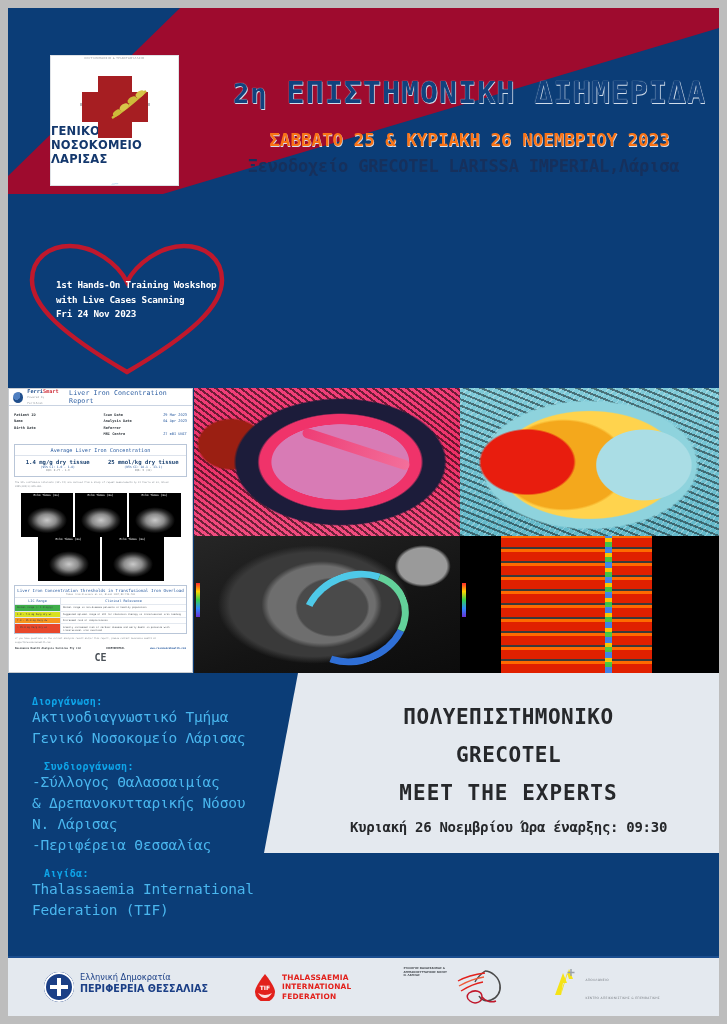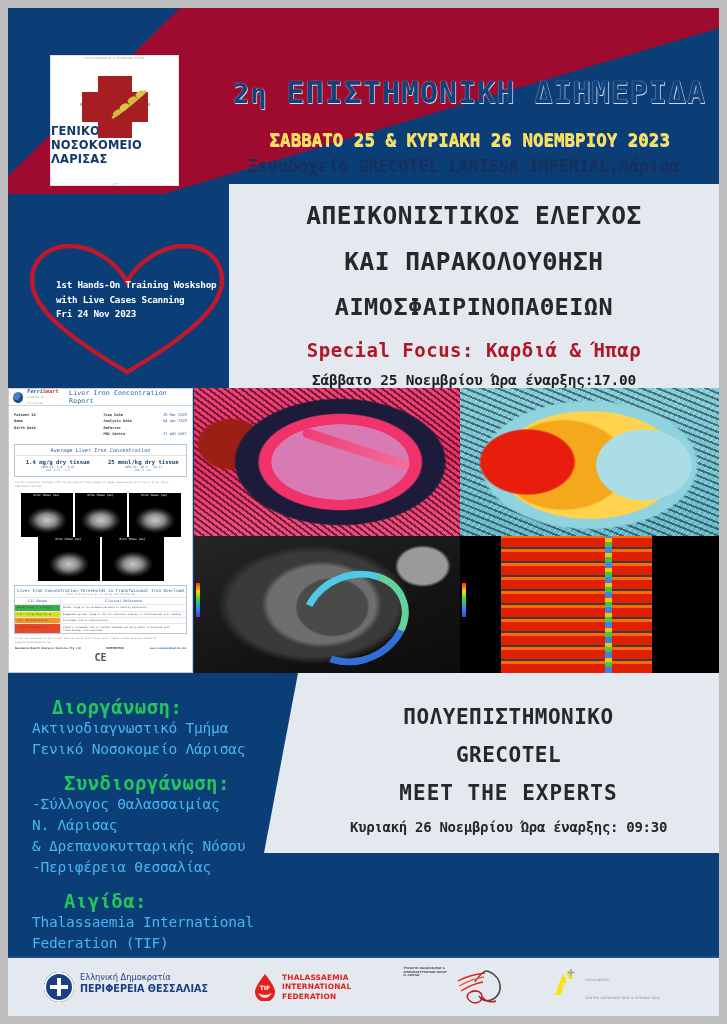--- a/index.html
+++ b/index.html
@@ -59,21 +59,21 @@
     position:absolute; left:212px; top:67px; width:499px;
     font-family:"DejaVu Sans Mono", monospace;
     font-weight:bold; font-size:30px; letter-spacing:1px;
     color:#12427e;
     text-shadow: 0 0 1px #dce5ef, 0.6px 0.6px 0 #cfdbe9;
     text-align:center;
   }
   .title-main .n2 { font-size:27px; }
   .title-sub1 {
     position:absolute; left:212px; top:122px; width:499px;
-    font-weight:bold; font-size:17.5px; color:#fde047;
+    font-weight:bold; font-size:17.5px; color:#f97316;
     text-align:center; letter-spacing:0px;
     text-shadow: 0.5px 0.5px 0 #d6e0ec;
   }
   .title-sub2 {
     position:absolute; left:200px; top:148px; width:511px;
     font-weight:bold; font-size:17px; color:#16305c;
     text-align:center; letter-spacing:-0.2px;
   }
 
   
@@ -251,21 +251,21 @@
     clip-path: polygon(34px 0, 455px 0, 455px 180px, 0 180px);
   }
   .bq { position:absolute; left:34px; width:421px; text-align:center; color:#26282b; font-weight:bold; }
   .bq1 { top:32px; font-size:21px; letter-spacing:0.5px; }
   .bq2 { top:70px; font-size:21px; letter-spacing:0.5px; }
   .bq3 { top:108px; font-size:21px; letter-spacing:1px; }
   .bq4 { top:146px; font-size:14px; letter-spacing:-0.3px; }
 
   
   .org { position:absolute; left:24px; top:688px; width:270px; color:#49b6ee; }
-  .org .hdr { color:#22c55e; font-weight:bold; font-size:19px; letter-spacing:0.4px;margin-left:20px; }
+  .org .hdr { color:#0ea5e9; font-weight:bold; font-size:10px; letter-spacing:0.4px; }
   .org .ln { font-size:14.5px; line-height:21px; letter-spacing:-0.2px; }
   .org .grp { margin-bottom:12px; }
   .org .hdr.ind { padding-left:12px; }
 
   
   .footer {
     position:absolute; left:0; bottom:0; width:711px; height:60px;
     background:#e4e9ef; border-top:2px solid #1b4e8f;
     display:flex; align-items:center;
   }
@@ -328,27 +328,20 @@
     </svg>
   </div>
 
   <div class="title-main">
     <span class="n2">2η</span>
     <span>ΕΠΙΣΤΗΜΟΝΙΚΗ ΔΙΗΜΕΡΙΔΑ</span>
   </div>
   <div class="title-sub1">ΣΑΒΒΑΤΟ 25 &amp; ΚΥΡΙΑΚΗ 26 ΝΟΕΜΒΡΙΟΥ 2023</div>
   <div class="title-sub2">Ξενοδοχείο GRECOTEL LARISSA IMPERIAL,Λάρισα</div>
 
-  <div class="light-panel">
-    <div class="hl hl1">ΑΠΕΙΚΟΝΙΣΤΙΚΟΣ ΕΛΕΓΧΟΣ</div>
-    <div class="hl hl2">ΚΑΙ ΠΑΡΑΚΟΛΟΥΘΗΣΗ</div>
-    <div class="hl hl3">ΑΙΜΟΣΦΑΙΡΙΝΟΠΑΘΕΙΩΝ</div>
-    <div class="hl-red">Special Focus: Καρδιά &amp; Ήπαρ</div>
-    <div class="hl-time">Σάββατο 25 Νοεμβρίου Ώρα έναρξης:17.00</div>
-  </div>
 
   <div class="heart-wrap">
     <svg width="210" height="140" viewBox="0 0 210 140">
       <path d="M105 134 C 40 96 10 68 10 42 C 10 20 28 8 48 8 C 72 8 96 26 105 44 C 114 26 138 8 162 8 C 182 8 200 20 200 42 C 200 68 170 96 105 134 Z" fill="none" stroke="#c0182c" stroke-width="4.5"></path>
     </svg>
     <div class="heart-text">
       <div>1st Hands-On Training Woskshop</div>
       <div>with Live Cases Scanning</div>
       <div>Fri 24 Nov 2023</div>
     </div>
@@ -507,22 +500,22 @@
 
   <div class="org">
     <div class="grp">
       <div class="hdr">Διοργάνωση:</div>
       <div class="ln">Ακτινοδιαγνωστικό Τμήμα</div>
       <div class="ln">Γενικό Νοσοκομείο Λάρισας</div>
     </div>
     <div class="grp">
       <div class="hdr ind">Συνδιοργάνωση:</div>
       <div class="ln">-Σύλλογος Θαλασσαιμίας</div>
+      <div class="ln"> &amp; Δρεπανοκυτταρικής Νόσου</div>
       <div class="ln"> Ν. Λάρισας</div>
-      <div class="ln"> &amp; Δρεπανοκυτταρικής Νόσου</div>
       <div class="ln">-Περιφέρεια Θεσσαλίας</div>
     </div>
     <div class="grp">
       <div class="hdr ind">Αιγίδα:</div>
       <div class="ln">Thalassaemia International Federation (TIF)</div>
     </div>
   </div>
 
   <div class="footer">
 

